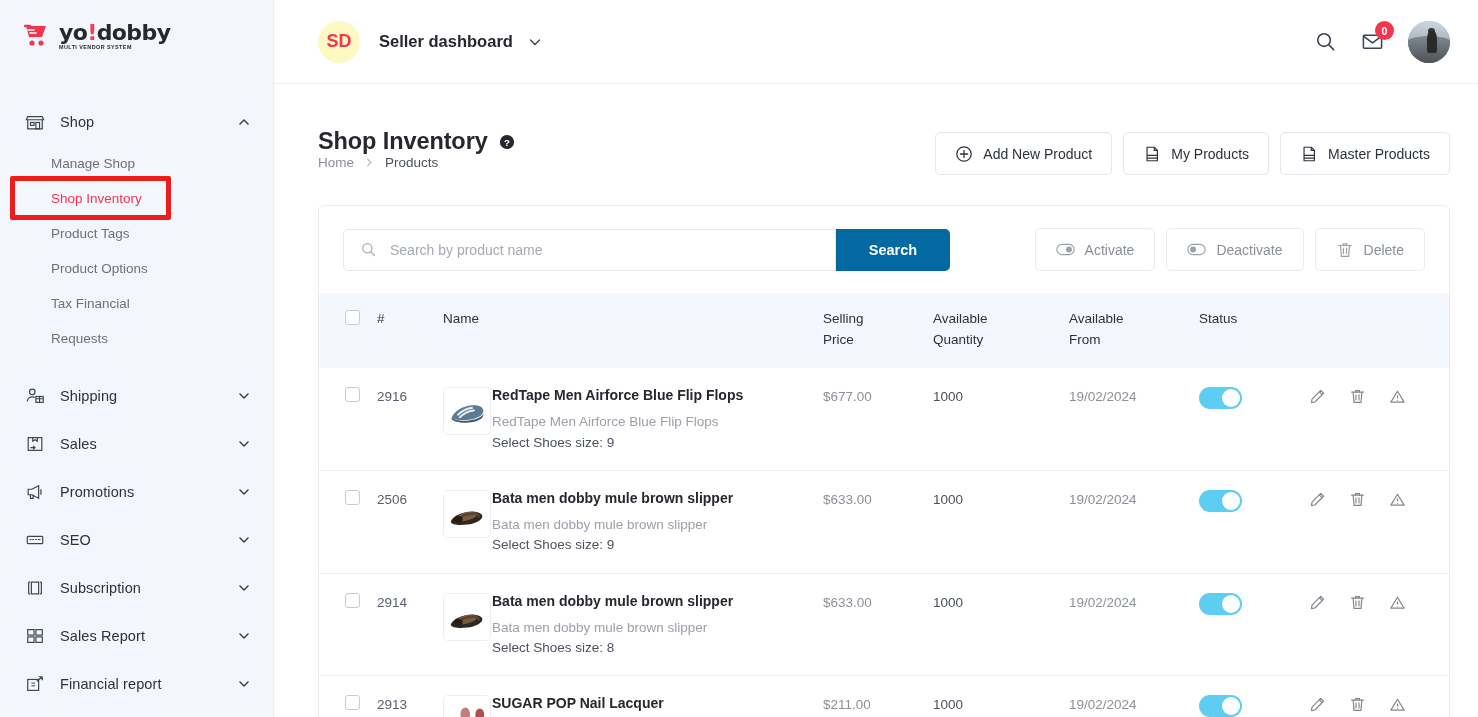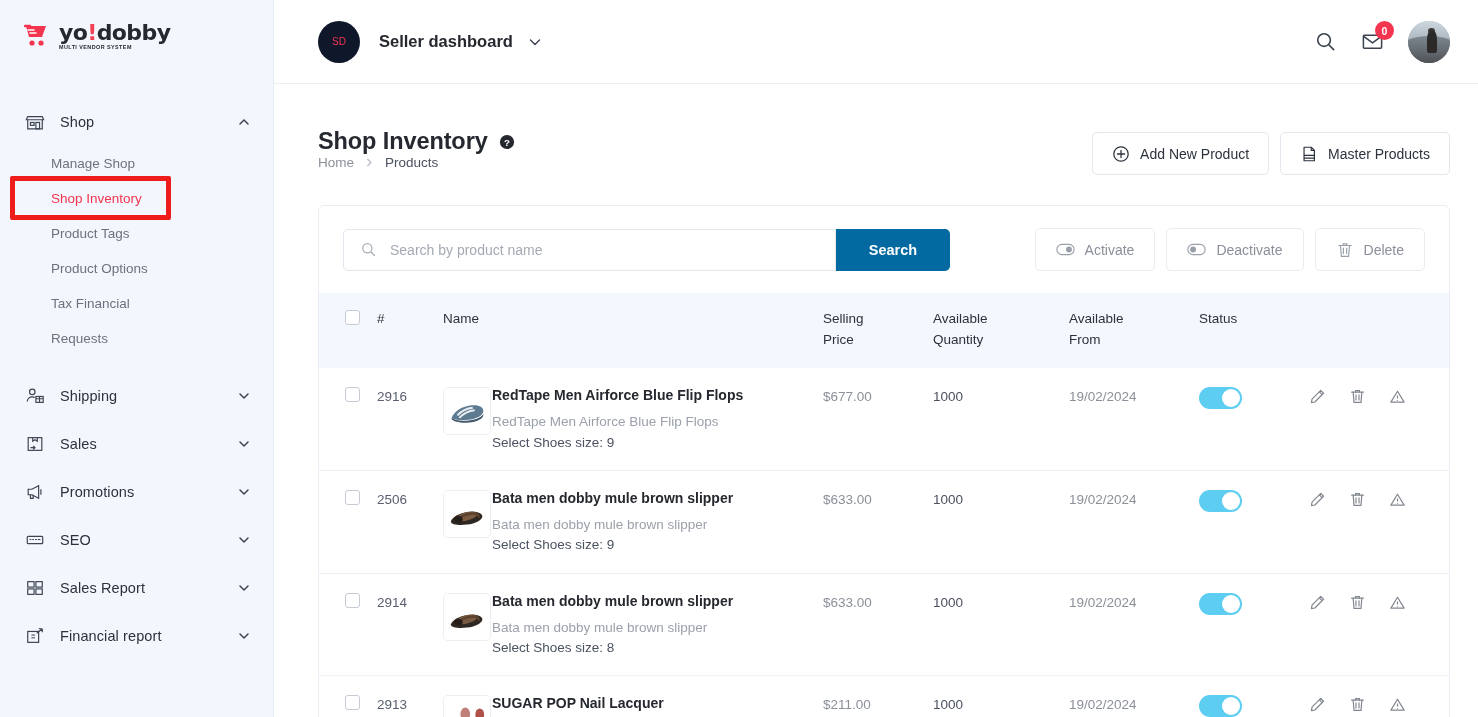--- a/index.html
+++ b/index.html
@@ -67,22 +67,22 @@
   
   .main { flex: 1; height: 717px; background: #fff; position: relative; overflow: hidden; }
 
   .topbar {
     height: 84px; border-bottom: 1px solid #eceef3;
     display: flex; align-items: center;
     padding: 0 28px 0 44px;
   }
   .sd-circle {
     width: 42px; height: 42px; border-radius: 50%;
-    background: #0f172a; color: #f4354f;
-    font-size: 10px; font-weight: normal;
+    background: #fef9c3; color: #f4354f;
+    font-size: 18px; font-weight: bold;
     display: flex; align-items: center; justify-content: center;
     flex-shrink: 0;
   }
   .sd-title { margin-left: 19px; font-size: 16.5px; font-weight: bold; color: #25282e; }
   .sd-chev { margin-left: 14px; color: #3d4450; display:flex; }
   .topbar-right { margin-left: auto; display: flex; align-items: center; gap: 24px; }
   .icon-btn { color: #3d4450; display: flex; align-items: center; cursor: pointer; position: relative; }
   .badge {
     position: absolute; top: -9px; right: -10px;
     min-width: 19px; height: 19px; padding: 0 4px;
@@ -321,20 +321,35 @@
           </svg>
         </span>
         <span class="lbl">SEO</span>
         <span class="chev">
           <svg viewBox="0 0 14 14" width="14" height="14" fill="none" stroke="currentColor" stroke-width="1.5" stroke-linecap="round">
               <path d="M3 5 L7 9 L11 5"></path>
             </svg>
         </span>
       </div>
 
+      <div class="nav-group">
+        <span class="ico">
+          <svg viewBox="0 0 22 22" width="20" height="20" fill="none" stroke="currentColor" stroke-width="1.3">
+            <rect x="7" y="4.5" width="8" height="13"></rect>
+            <path d="M4 4.5 h1.6 M4 4.5 v13 M4 17.5 h1.6"></path>
+            <path d="M18 4.5 h-1.6 M18 4.5 v13 M18 17.5 h-1.6"></path>
+          </svg>
+        </span>
+        <span class="lbl">Subscription</span>
+        <span class="chev">
+          <svg viewBox="0 0 14 14" width="14" height="14" fill="none" stroke="currentColor" stroke-width="1.5" stroke-linecap="round">
+              <path d="M3 5 L7 9 L11 5"></path>
+            </svg>
+        </span>
+      </div>
 
       <div class="nav-group">
         <span class="ico">
           <svg viewBox="0 0 22 22" width="20" height="20" fill="none" stroke="currentColor" stroke-width="1.3">
             <rect x="3" y="4" width="7" height="6"></rect>
             <rect x="12" y="4" width="7" height="6"></rect>
             <rect x="3" y="12" width="7" height="6"></rect>
             <rect x="12" y="12" width="7" height="6"></rect>
           </svg>
         </span>
@@ -427,20 +442,30 @@
 
         <div class="head-actions">
           <button class="obtn">
             <span class="ico">
               <svg viewBox="0 0 20 20" width="18" height="18" fill="none" stroke="currentColor" stroke-width="1.4">
                   <circle cx="10" cy="10" r="8"></circle>
                   <path d="M10 6 v8 M6 10 h8" stroke-linecap="round"></path>
                 </svg>
             </span>
             <span>Add New Product</span>
+          </button>
+          <button class="obtn">
+            <span class="ico">
+              <svg viewBox="0 0 20 20" width="18" height="18" fill="none" stroke="currentColor" stroke-width="1.3" stroke-linejoin="round">
+                  <path d="M4.5 2.5 h8 L16 6 v11.5 H4.5 Z"></path>
+                  <path d="M12.5 2.5 V6 H16"></path>
+                  <path d="M4.5 11.5 h11.5 M4.5 14.5 h11.5"></path>
+                </svg>
+            </span>
+            <span>My Products</span>
           </button>
           <button class="obtn">
             <span class="ico">
               <svg viewBox="0 0 20 20" width="18" height="18" fill="none" stroke="currentColor" stroke-width="1.3" stroke-linejoin="round">
                   <path d="M4.5 2.5 h8 L16 6 v11.5 H4.5 Z"></path>
                   <path d="M12.5 2.5 V6 H16"></path>
                   <path d="M4.5 11.5 h11.5 M4.5 14.5 h11.5"></path>
                 </svg>
             </span>
             <span>Master Products</span>

